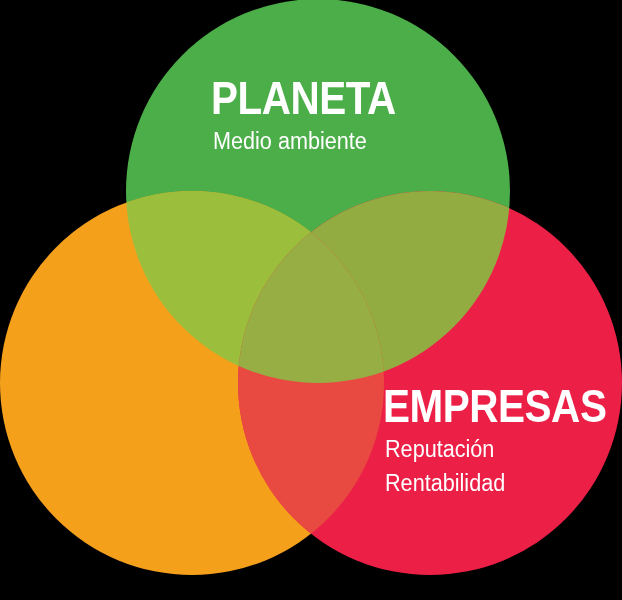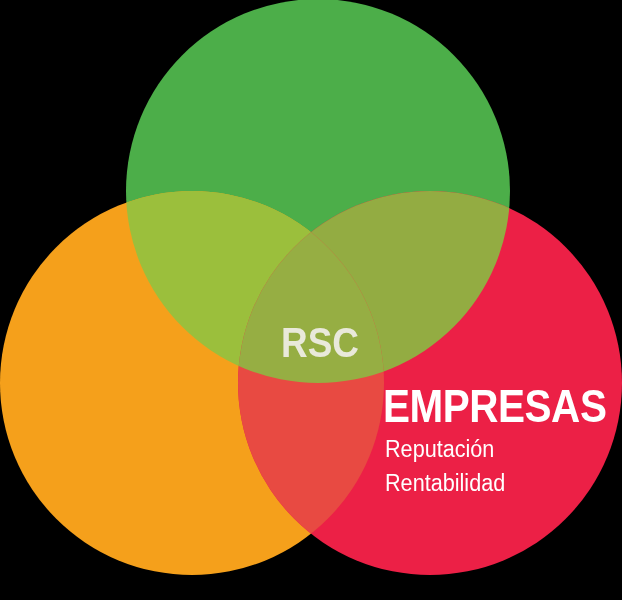--- a/index.html
+++ b/index.html
@@ -164,26 +164,27 @@
 
     <g clip-path="url(#clip-planeta)">
       <g clip-path="url(#clip-personas)">
         <circle id="ov-triple" cx="430" cy="383" r="192" fill="#96AE43"></circle>
       </g>
     </g>
   </svg>
 
   <div class="label-layer">
 
+    <div class="label-group" id="group-planeta">
+      <div class="label-title" style="color: rgb(255, 255, 255);">PLANETA</div>
+      <div class="label-sub" style="color: rgb(255, 255, 255);">Medio ambiente</div>
+    </div>
 
 
     <div class="label-group" id="group-empresas">
       <div class="label-title" style="color: rgb(255, 255, 255);">EMPRESAS</div>
       <div class="label-sub" style="color: rgb(255, 255, 255);">Reputación</div>
       <div class="label-sub" style="color: rgb(255, 255, 255);">Rentabilidad</div>
     </div>
 
-    <div class="label-group" id="group-rsc">
-      <div class="label-center" style="color: rgb(233, 233, 218);">RSC</div>
-    </div>
 
   </div>
 </div>
 
 </body></html>

